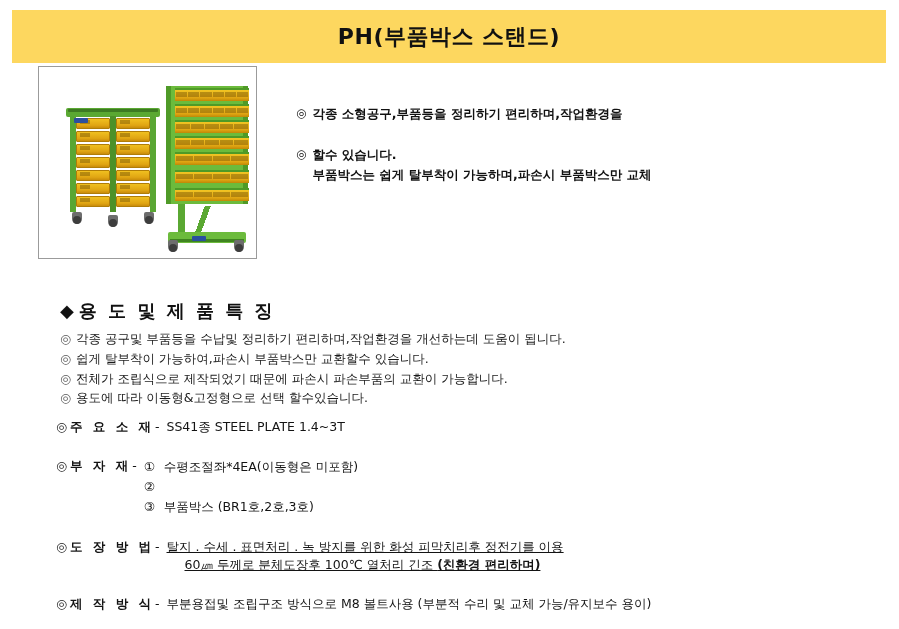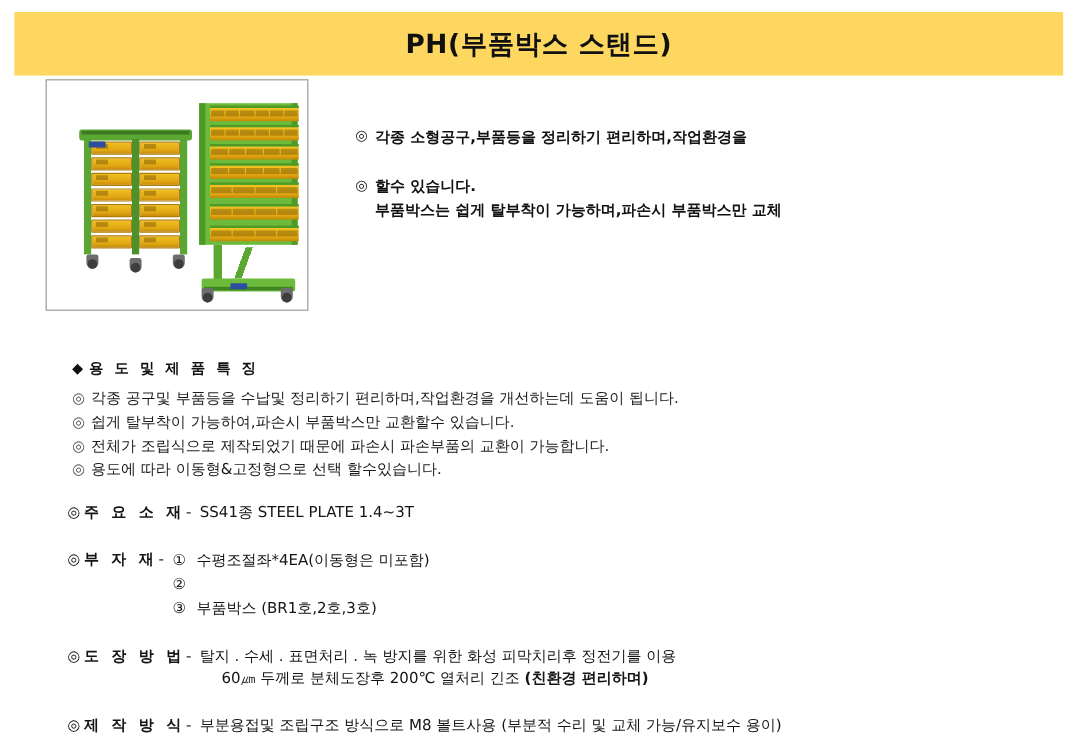--- a/index.html
+++ b/index.html
@@ -241,21 +241,21 @@
   .intro-item .txt span { display: block; }
 
   
   .features {
     position: absolute;
     left: 60px;
     top: 299px;
     width: 700px;
   }
   .features-head {
-    font-size: 12px;
+    font-size: 18px;
     font-weight: bold;
     color: #111111;
     letter-spacing: 2.5px;
     margin-bottom: 7px;
   }
   .features-head .dia {
     letter-spacing: 0;
     margin-right: 5px;
   }
   .feature-row {
@@ -299,21 +299,21 @@
   }
   .spec .dash {
     flex: 0 0 auto;
     margin: 0 7px 0 1px;
     line-height: 1.5;
   }
   .spec .value {
     flex: 1 1 auto;
     line-height: 1.5;
   }
-  .spec .value .line { display: block; }
+  .spec .value .line { display: block; text-decoration: underline; }
   .spec .value .line.indent { padding-left: 18px; }
   .spec .value b { font-weight: bold; }
 
   .numbered .num-row {
     display: flex;
     line-height: 1.62;
   }
   .numbered .num {
     flex: 0 0 auto;
     width: 20px;
@@ -491,21 +491,21 @@
       </span>
     </span>
   </div>
 
   <div class="spec">
     <span class="mark">◎</span>
     <span class="label">도 장 방 법</span>
     <span class="dash">-</span>
     <span class="value">
       <span class="line">탈지 . 수세 . 표면처리 . 녹 방지를 위한 화성 피막치리후 정전기를 이용</span>
-      <span class="line indent"><span>60㎛ 두께로 분체도장후 200℃ 열처리 긴조 </span><b>(친환경 편리하며)</b></span>
+      <span class="line indent"><span>60㎛ 두께로 분체도장후 100℃ 열처리 긴조 </span><b>(친환경 편리하며)</b></span>
     </span>
   </div>
 
   <div class="spec">
     <span class="mark">◎</span>
     <span class="label">제 작 방 식</span>
     <span class="dash">-</span>
     <span class="value">부분용접및 조립구조 방식으로 M8 볼트사용 (부분적 수리 및 교체 가능/유지보수 용이)</span>
   </div>
 

